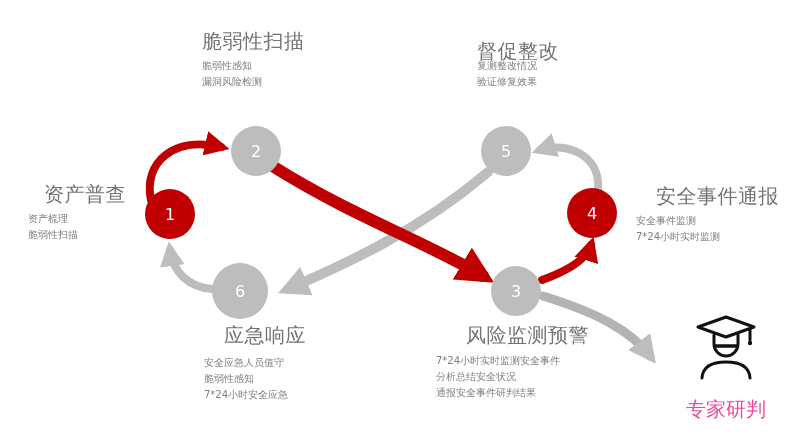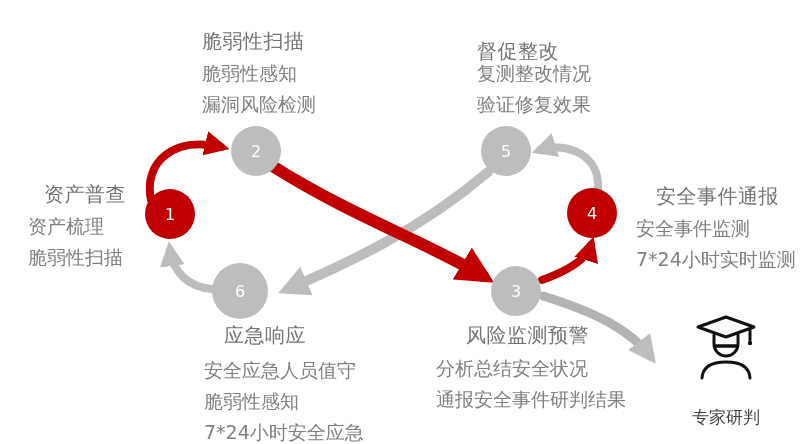--- a/index.html
+++ b/index.html
@@ -17,21 +17,21 @@
   .node-title {
     position: absolute;
     font-size: 20px;
     font-weight: normal;
     color: #737373;
     letter-spacing: 0.5px;
     white-space: nowrap;
   }
   .node-lines {
     position: absolute;
-    font-size: 19px;
+    font-size: 10px;
     color: #808080;
     line-height: 1.62;
     white-space: nowrap;
   }
   .circle {
     position: absolute;
     width: 50px; height: 50px;
     border-radius: 50%;
     display: flex; align-items: center; justify-content: center;
     color: #ffffff;
@@ -40,23 +40,23 @@
   .circle.gray { background: #bdbdbd; }
   .circle.red  { background: #c00000; }
   .circle.big  { width: 56px; height: 56px; }
   .expert {
     position: absolute;
     left: 684px; top: 314px;
     width: 84px;
     text-align: center;
   }
   .expert-label {
-    margin-top: 22px;
-    font-size: 17px;
-    color: #404040;
+    margin-top: 12px;
+    font-size: 20px;
+    color: #ec4899;
     white-space: nowrap;
   }
 </style>
 </head>
 <body>
 
 <div class="stage">
 
   <svg class="arrows" width="811" height="444" viewBox="0 0 811 444">
     <defs>
@@ -123,20 +123,21 @@
 
   <div class="node-title" style="left:224px; top:322px;text-align:center;">应急响应</div>
   <div class="node-lines" style="left:204px; top:347px;margin-top:8px;">
     <div>安全应急人员值守</div>
     <div>脆弱性感知</div>
     <div>7*24小时安全应急</div>
   </div>
 
   <div class="node-title" style="left:466px; top:322px;">风险监测预警</div>
   <div class="node-lines" style="left:436px; top:353px;">
+    <div>7*24小时实时监测安全事件</div>
     <div>分析总结安全状况</div>
     <div>通报安全事件研判结果</div>
   </div>
 
   <div class="expert">
     <span>
       <svg width="64" height="66" viewBox="0 0 64 66">
         <path d="M32 3 L60 13 L32 23 L4 13 Z" fill="none" stroke="#111111" stroke-width="3" stroke-linejoin="round"></path>
         <path d="M56 15 L56 26" fill="none" stroke="#111111" stroke-width="3" stroke-linecap="round"></path>
         <circle cx="56" cy="29" r="2.2" fill="#111111"></circle>

